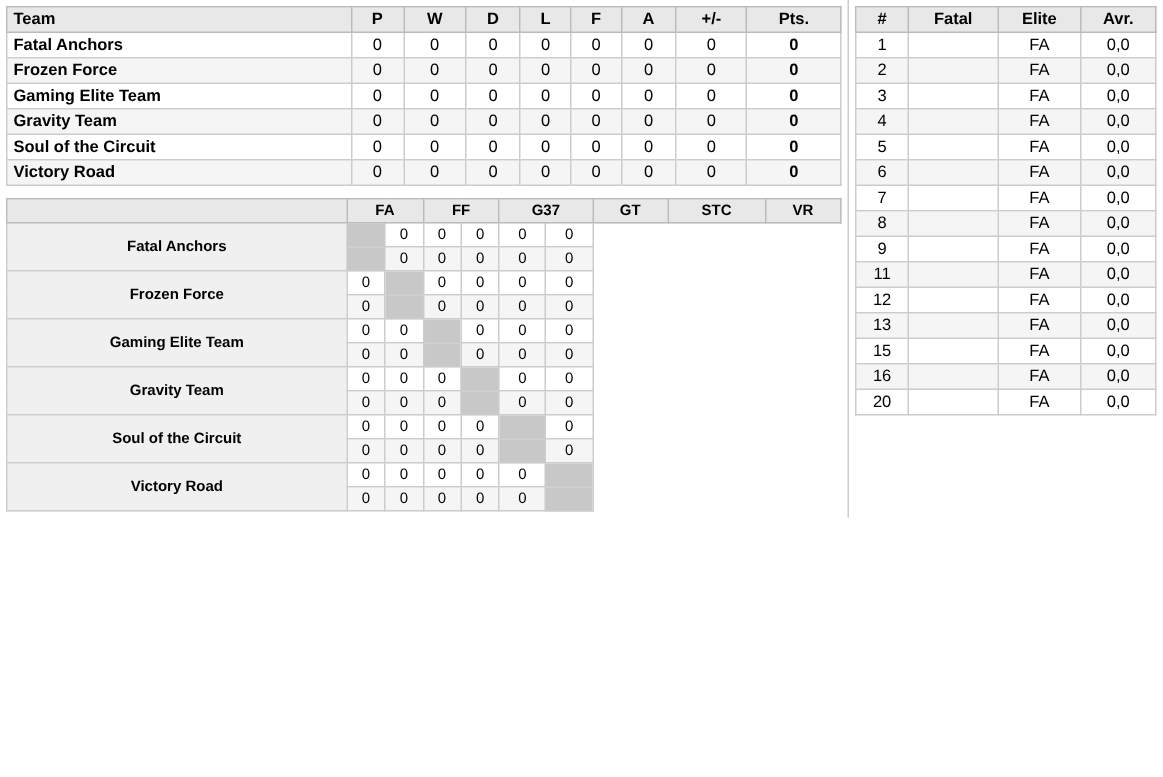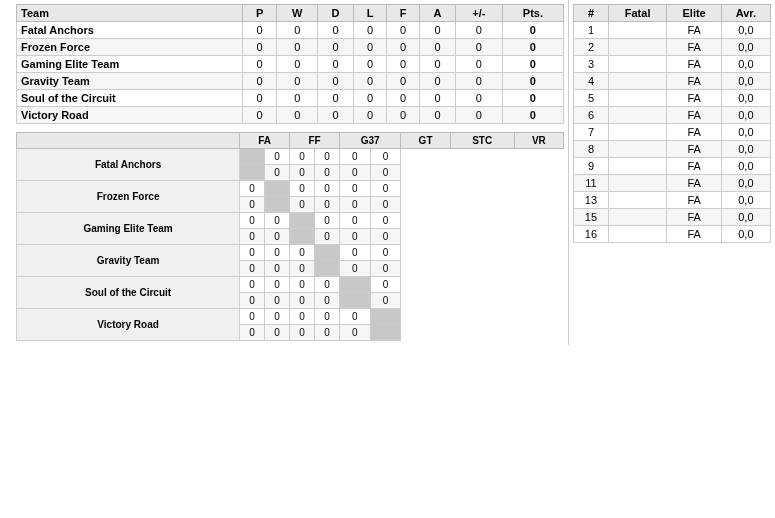--- a/index.html
+++ b/index.html
@@ -11,21 +11,20 @@
       width: 775px;
       min-height: 518px;
     }
     .main-container {
       display: flex;
       width: 775px;
     }
     .left-panel {
       width: 565px;
       padding: 4px;
-      margin-left: 12px;
     }
     .right-panel {
       width: 210px;
       padding: 4px;
       border-left: 1px solid #ccc;
     }
 
     
     .standings-table {
       width: 100%;
@@ -393,33 +392,45 @@
     <td>FA</td>
     <td>0,0</td>
   </tr>
           <tr>
     <td>11</td>
     <td></td>
     <td>FA</td>
     <td>0,0</td>
   </tr>
           <tr>
+    <td>12</td>
+    <td></td>
+    <td>FA</td>
+    <td>0,0</td>
+  </tr>
+          <tr>
     <td>13</td>
     <td></td>
     <td>FA</td>
     <td>0,0</td>
   </tr>
           <tr>
     <td>15</td>
     <td></td>
     <td>FA</td>
     <td>0,0</td>
   </tr>
           <tr>
     <td>16</td>
+    <td></td>
+    <td>FA</td>
+    <td>0,0</td>
+  </tr>
+          <tr>
+    <td>20</td>
     <td></td>
     <td>FA</td>
     <td>0,0</td>
   </tr>
         </tbody>
     </table>
   </div>
 </div>
 
 </body></html>

